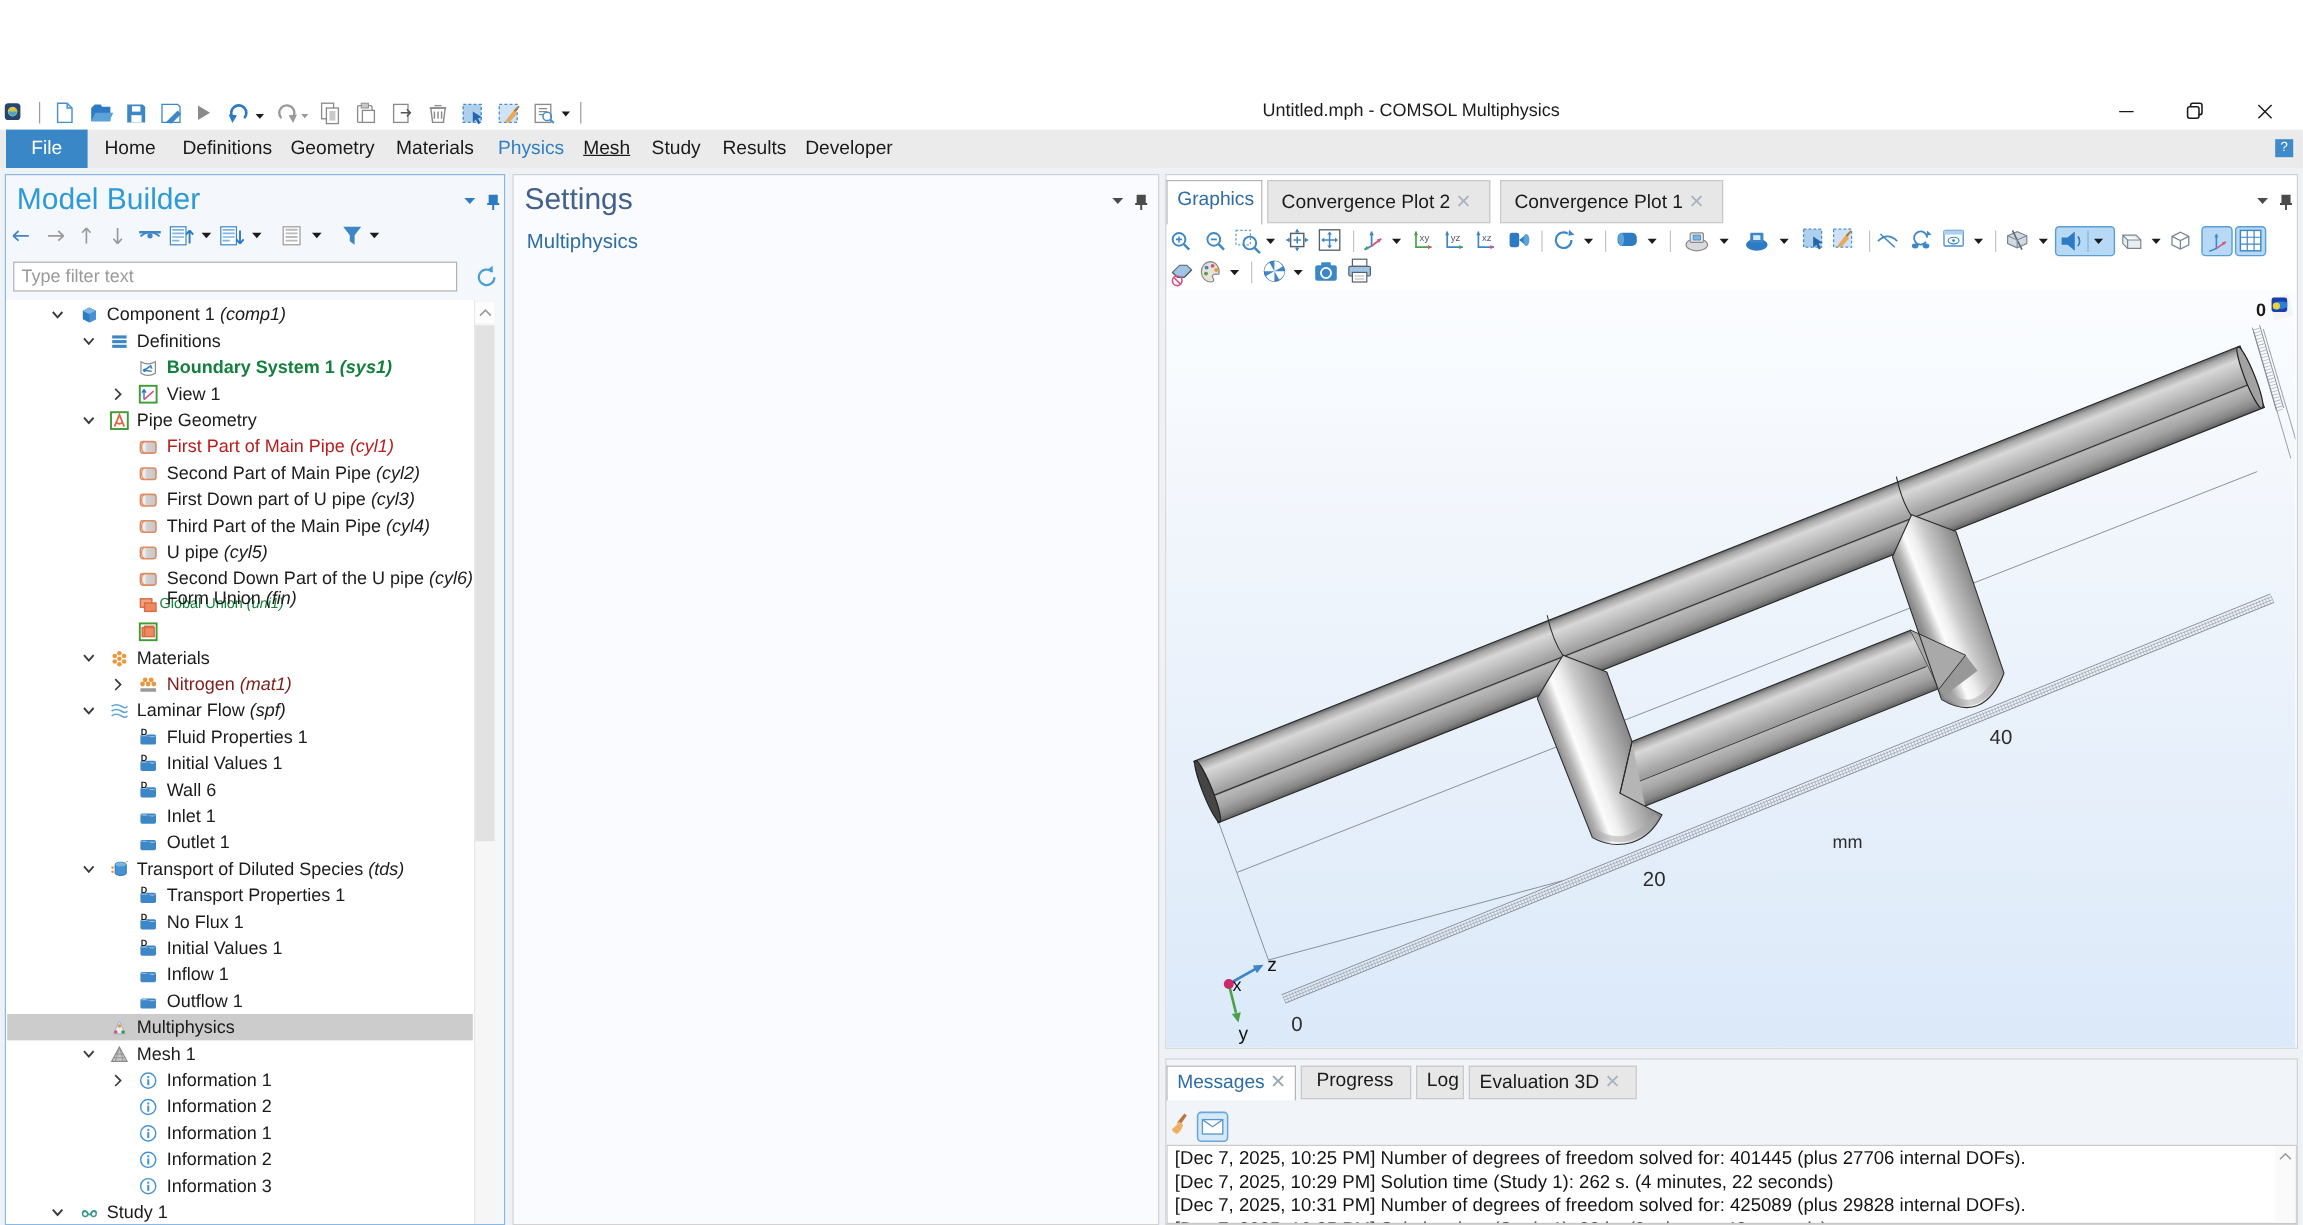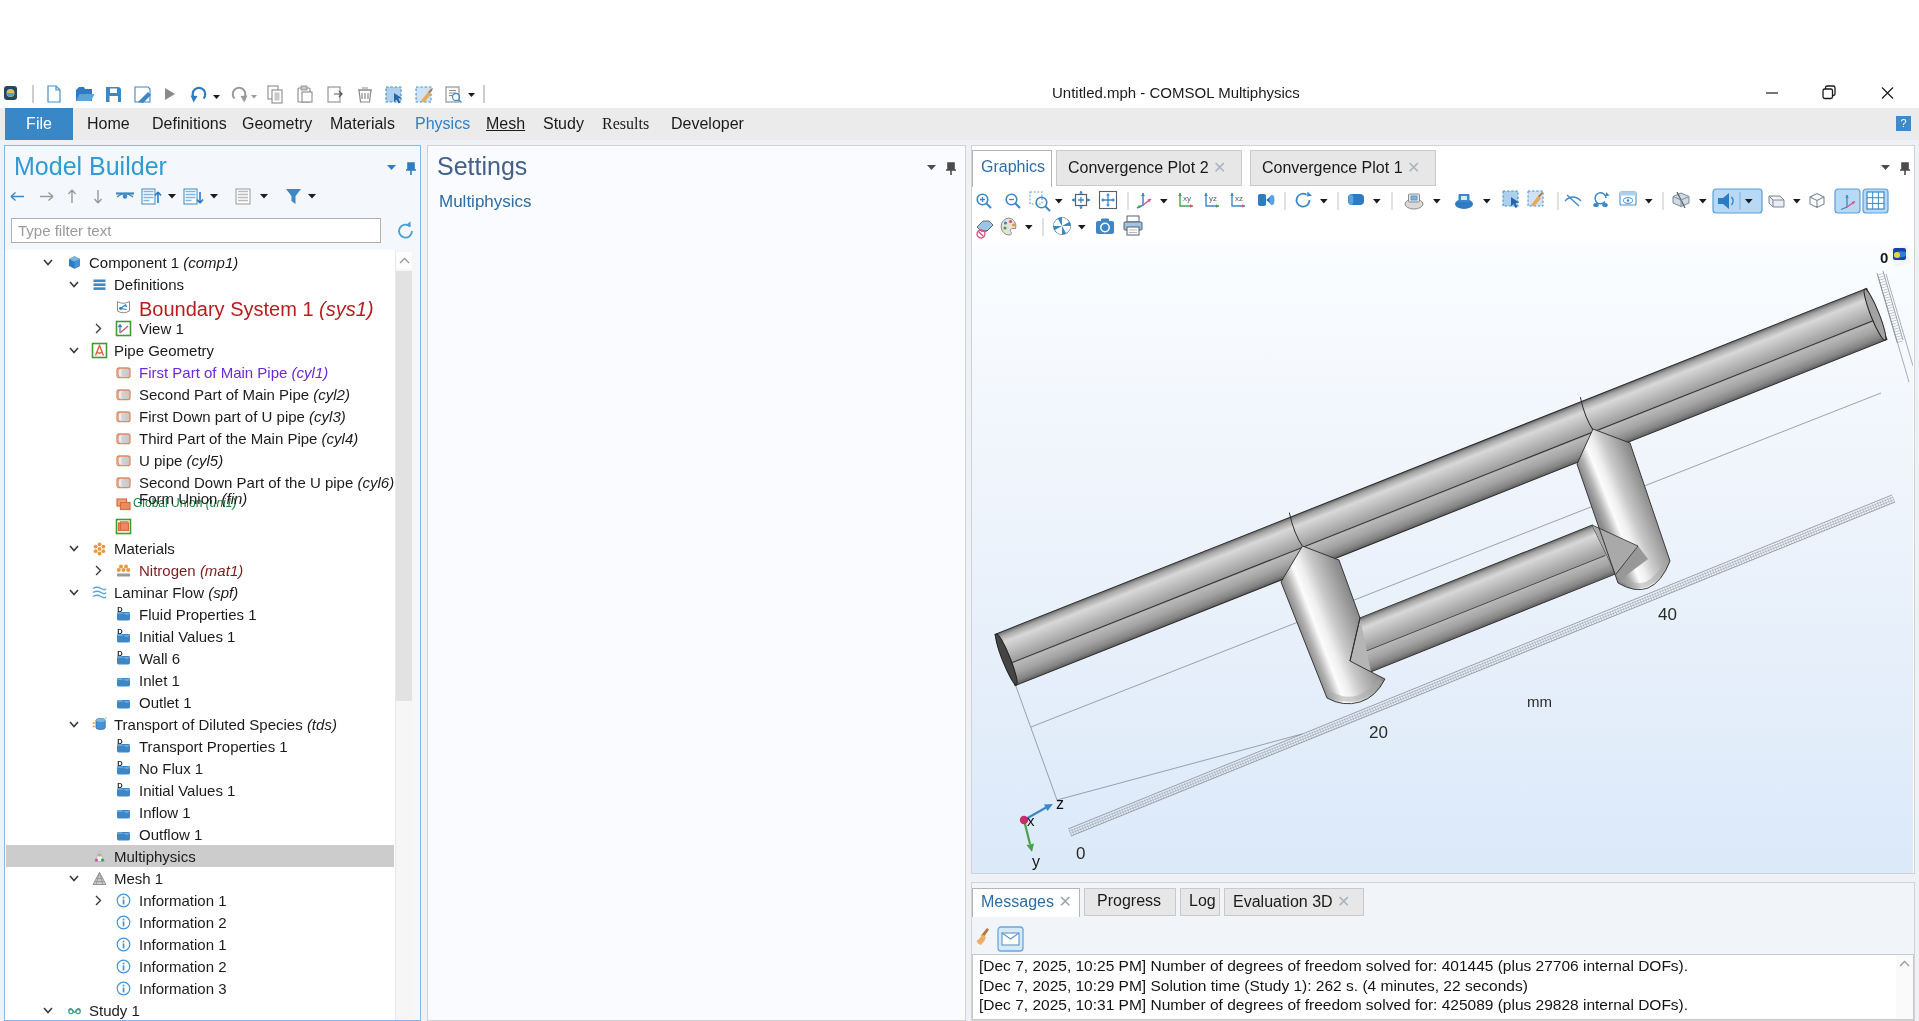--- a/index.html
+++ b/index.html
@@ -168,21 +168,21 @@
 </svg>
 <div class="abs" style="left:0;top:108px;width:1919px;height:32px;background:#ebebeb;"></div>
 <div class="abs" style="left:5px;top:108px;width:68px;height:32px;background:#3a87c8;color:#ffffff;font-size:16px;text-align:center;line-height:31px;">File</div>
 <div class="txt" style="left:87px;top:115px;font-size:16px;color:#1a1a1a;">Home</div>
 <div class="txt" style="left:152px;top:115px;font-size:16px;color:#1a1a1a;">Definitions</div>
 <div class="txt" style="left:242px;top:115px;font-size:16px;color:#1a1a1a;">Geometry</div>
 <div class="txt" style="left:330px;top:115px;font-size:16px;color:#1a1a1a;">Materials</div>
 <div class="txt" style="left:415px;top:115px;font-size:16px;color:#2e7fc4;">Physics</div>
 <div class="txt" style="left:486px;top:115px;font-size:16px;color:#1a1a1a;text-decoration:underline;">Mesh</div>
 <div class="txt" style="left:543px;top:115px;font-size:16px;color:#1a1a1a;">Study</div>
-<div class="txt" style="left:602px;top:115px;font-size:16px;color:#1a1a1a;font-family:Liberation Serif, serif;">Results</div>
+<div class="txt" style="left:602px;top:115px;font-size:16px;color:#1a1a1a;">Results</div>
 <div class="txt" style="left:671px;top:115px;font-size:16px;color:#1a1a1a;">Developer</div>
 <div class="abs" style="left:1896px;top:116px;width:15px;height:15px;background:#3f8bc9;color:#fff;font-size:11px;text-align:center;line-height:15px;">?</div>
 <div class="abs" style="left:0;top:140px;width:1919px;height:881px;background:#eef1f6;"></div>
 <div class="abs" style="left:4px;top:145px;width:417px;height:876px;background:#f4f7fb;border:1px solid #8ab8e2;"></div>
 <div class="txt" style="left:14px;top:152px;font-size:25px;color:#2e9bd6;">Model Builder</div>
 <svg class="abs" style="left:386px;top:161px" width="32" height="16">
  <path d="M1 4 l 4.5 5 l 4.5 -5 z" fill="#2f7bc3"></path>
  <path d="M22 2 h 6 v 7 h -6 z M20 9 h 10 M25 9 v 5" stroke="#2f7bc3" stroke-width="1.6" fill="#2f7bc3"></path>
 </svg>
 <svg class="abs" style="left:8px;top:187px" width="330" height="20" viewBox="0 0 330 20">
@@ -237,39 +237,39 @@
 <svg class="abs" style="left:69px;top:281px" width="10" height="7">
     <path d="M1 1 L5 5.5 L9 1" fill="none" stroke="#3b3b3b" stroke-width="1.6"></path>
   </svg>
 <svg class="abs" style="left:91px;top:276px" width="17" height="17">
     <use href="#i-defs"></use>
   </svg>
 <div class="abs" style="left:114px;top:276px;font-size:15px;color:#1b1b1b;white-space:nowrap;">Definitions</div>
 <svg class="abs" style="left:115px;top:298px" width="17" height="17">
     <use href="#i-bsys"></use>
   </svg>
-<div class="abs" style="left:139px;top:298px;font-size:20px;color:#b91c1c;white-space:nowrap;">Boundary System 1 <i>(sys1)</i></div>
+<div class="abs" style="left:139px;top:298px;font-size:15px;color:#15803d;white-space:nowrap;font-weight:bold;">Boundary System 1 <i>(sys1)</i></div>
 <svg class="abs" style="left:95px;top:323px" width="7" height="11">
     <path d="M1 1 L5.5 5.5 L1 10" fill="none" stroke="#3b3b3b" stroke-width="1.4"></path>
   </svg>
 <svg class="abs" style="left:115px;top:320px" width="17" height="17">
     <use href="#i-view"></use>
   </svg>
 <div class="abs" style="left:139px;top:320px;font-size:15px;color:#1b1b1b;white-space:nowrap;">View 1</div>
 <svg class="abs" style="left:69px;top:347px" width="10" height="7">
     <path d="M1 1 L5 5.5 L9 1" fill="none" stroke="#3b3b3b" stroke-width="1.6"></path>
   </svg>
 <svg class="abs" style="left:91px;top:342px" width="17" height="17">
     <use href="#i-geom"></use>
   </svg>
 <div class="abs" style="left:114px;top:342px;font-size:15px;color:#1b1b1b;white-space:nowrap;">Pipe Geometry</div>
 <svg class="abs" style="left:115px;top:364px" width="17" height="17">
     <use href="#i-cyl"></use>
   </svg>
-<div class="abs" style="left:139px;top:364px;font-size:15px;color:#6d28d9;white-space:nowrap;">First Part of Main Pipe <i>(cyl1)</i></div>
+<div class="abs" style="left:139px;top:364px;font-size:15px;color:#b91c1c;white-space:nowrap;">First Part of Main Pipe <i>(cyl1)</i></div>
 <svg class="abs" style="left:115px;top:386px" width="17" height="17">
     <use href="#i-cyl"></use>
   </svg>
 <div class="abs" style="left:139px;top:386px;font-size:15px;color:#1b1b1b;white-space:nowrap;">Second Part of Main Pipe <i>(cyl2)</i></div>
 <svg class="abs" style="left:115px;top:408px" width="17" height="17">
     <use href="#i-cyl"></use>
   </svg>
 <div class="abs" style="left:139px;top:408px;font-size:15px;color:#1b1b1b;white-space:nowrap;">First Down part of U pipe <i>(cyl3)</i></div>
 <svg class="abs" style="left:115px;top:430px" width="17" height="17">
     <use href="#i-cyl"></use>

